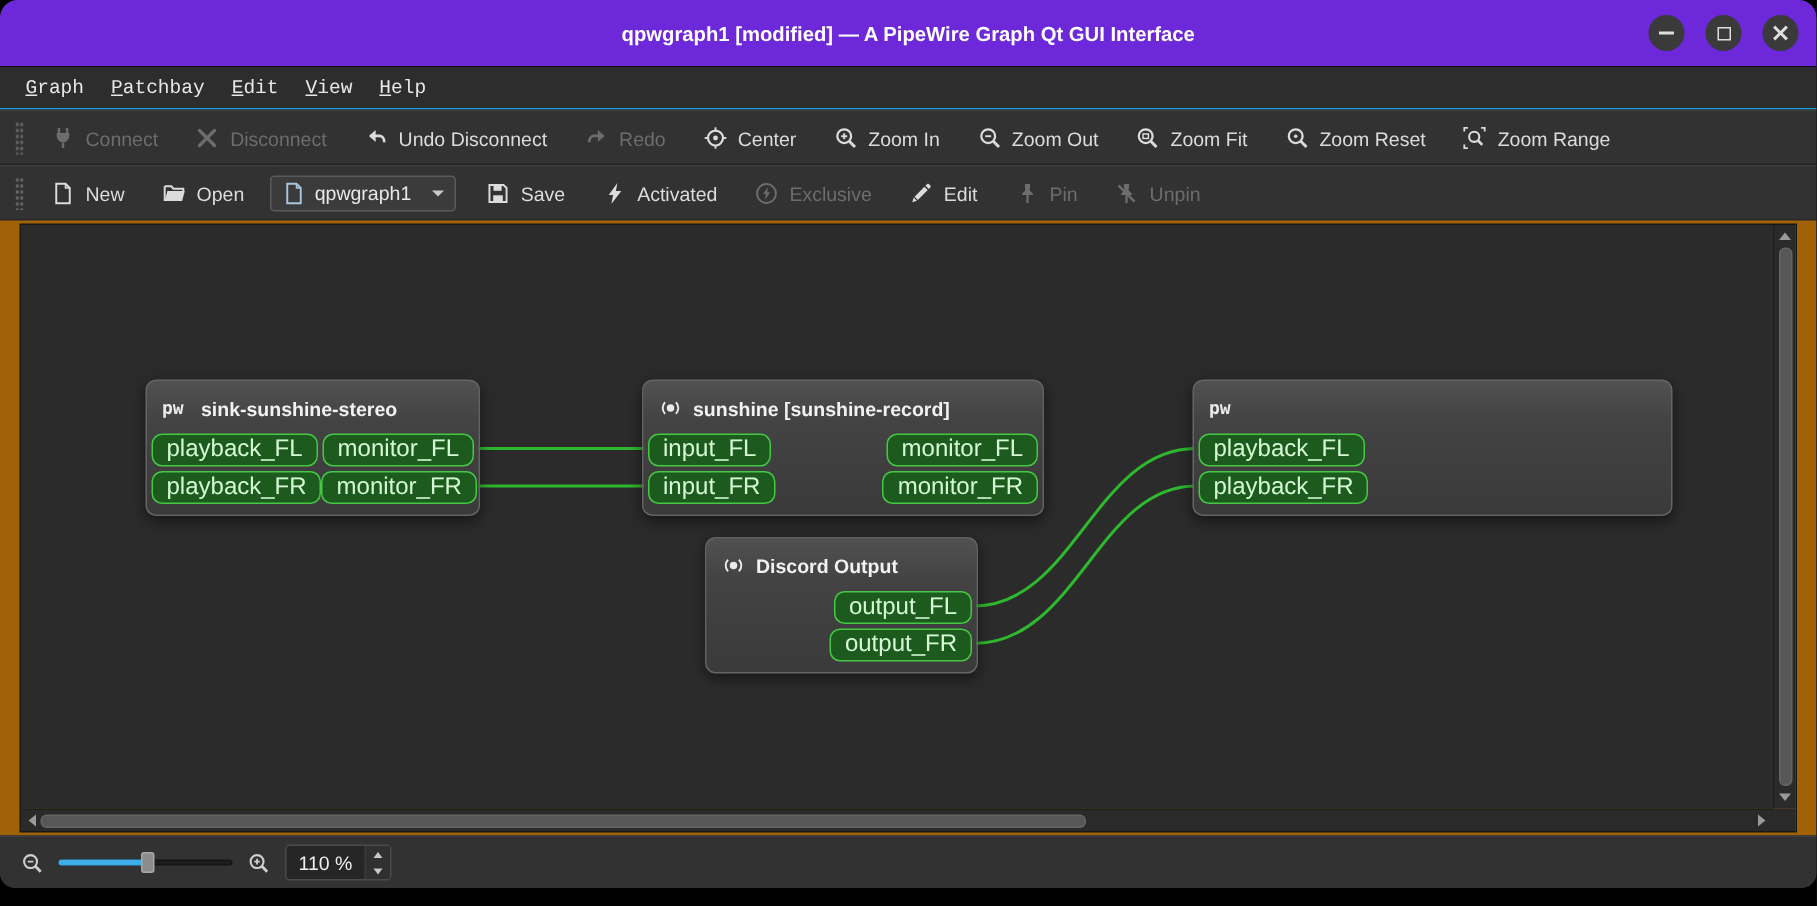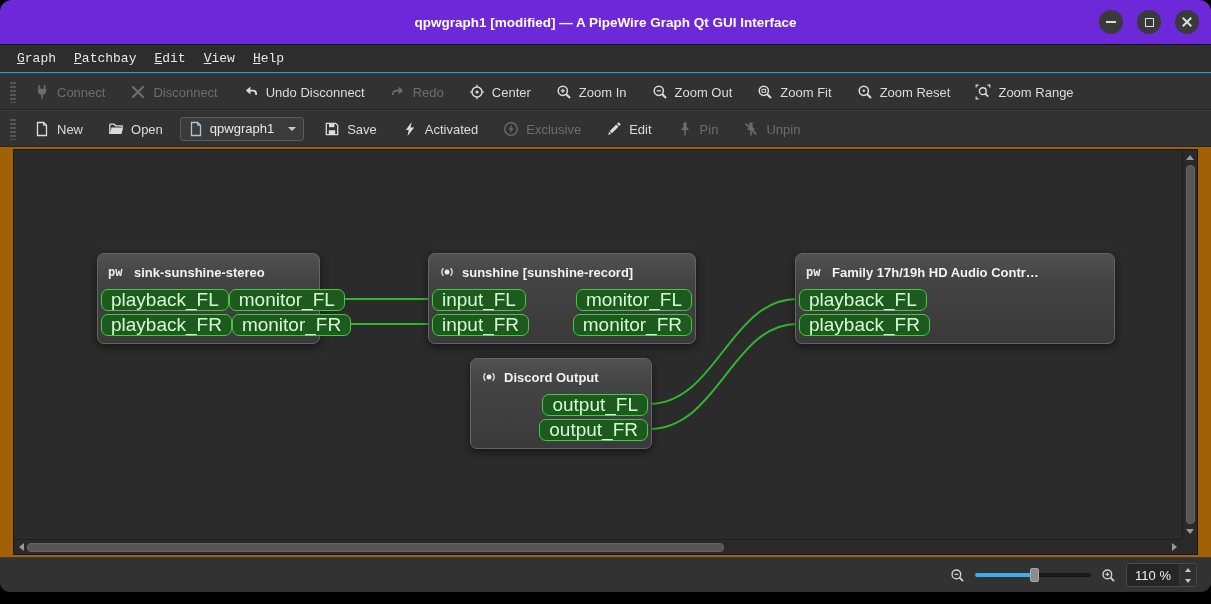--- a/index.html
+++ b/index.html
@@ -52,41 +52,41 @@
           border: 1px solid #646464; border-radius: 7px; box-shadow: 0 3px 9px rgba(0,0,0,.5); padding-top: 6px; }
   .node-title { height: 24px; display: flex; align-items: center; gap: 7px; padding: 0 10px; margin-bottom: 5px;
                 color: #f2f2f2; font-weight: bold; font-size: 13px; white-space: nowrap; overflow: hidden; }
   .node-title .ticon { color: #eaeaea; }
   .ticon.pw { width: 19px; flex-basis: 19px; }
   .port-col { display: flex; flex-direction: column; gap: 3px; padding-bottom: 7px; }
   .port-row { display: flex; justify-content: space-between; padding: 0 3px; }
   .port-row.left { justify-content: flex-start; }
   .port-row.right { justify-content: flex-end; }
   .port { height: 22px; line-height: 19px; padding: 0 9px; border: 1.5px solid #46c846; border-radius: 7px;
-          background: #1d5a1d; color: #d5fbd5; font-size: 19px; white-space: nowrap; cursor: pointer; }
+          background: #1d5a1d; color: #d5fbd5; font-size: 16px; white-space: nowrap; cursor: pointer; }
 
   
   .vscroll { grid-column: 2; grid-row: 1; background: #2a2a2a; border-left: 1px solid #1e1e1e; display: flex;
              flex-direction: column; align-items: center; padding: 2px 0; }
   .hscroll { grid-column: 1; grid-row: 2; background: #2a2a2a; border-top: 1px solid #1e1e1e; display: flex;
              align-items: center; padding: 0 2px; }
   .scroll-corner { grid-column: 2; grid-row: 2; background: #2a2a2a; }
   .sb-btn { display: flex; align-items: center; justify-content: center; width: 11px; height: 11px; background: none;
             border: none; cursor: pointer; padding: 0; flex: 0 0 auto; }
   .tri-up    { width: 0; height: 0; border-left: 4px solid transparent; border-right: 4px solid transparent; border-bottom: 5px solid #9a9a9a; }
   .tri-down  { width: 0; height: 0; border-left: 4px solid transparent; border-right: 4px solid transparent; border-top: 5px solid #9a9a9a; }
   .tri-left  { width: 0; height: 0; border-top: 4px solid transparent; border-bottom: 4px solid transparent; border-right: 5px solid #9a9a9a; }
   .tri-right { width: 0; height: 0; border-top: 4px solid transparent; border-bottom: 4px solid transparent; border-left: 5px solid #9a9a9a; }
   .vthumb { width: 9px; flex: 1; margin: 2px 0; background: #575757; border: 1px solid #656565; border-radius: 4px; }
   .htrack { flex: 1; height: 100%; display: flex; align-items: center; }
   .hthumb { width: 61%; height: 9px; background: #575757; border: 1px solid #656565; border-radius: 4px; }
 
   
   .statusbar { flex: 0 0 35px; background: #323232; border-top: 1px solid #3d3d3d; display: flex; align-items: center;
-               justify-content: flex-end; padding: 0 14px; gap: 10px; }
+               justify-content: flex-start; padding: 0 14px; gap: 10px; }
   .status-icon { width: 15px; height: 15px; flex: 0 0 15px; color: #cfcfcf; }
   .slider { position: relative; width: 116px; height: 16px; cursor: pointer; }
   .slider-track { position: absolute; left: 0; right: 0; top: 6px; height: 4px; background: #1d1d1d; border: 1px solid #151515; border-radius: 2px; }
   .slider-fill { position: absolute; left: 0; top: 6px; height: 4px; width: 58px; background: #3daee9; border-radius: 2px; }
   .slider-thumb { position: absolute; left: 55px; top: 1px; width: 9px; height: 14px; background: #8c8c8c; border: 1px solid #a8a8a8; border-radius: 2px; }
   .spinbox { display: flex; align-items: stretch; background: #262626; border: 1px solid #4a4a4a; border-radius: 3px; height: 24px; overflow: hidden; }
   .spin-value { display: flex; align-items: center; padding: 0 8px; color: #eee; font-size: 13px; }
   .spin-arrows { display: flex; flex-direction: column; border-left: 1px solid #3a3a3a; }
   .spin-btn { flex: 1; width: 16px; display: flex; align-items: center; justify-content: center; background: #303030; border: none; cursor: pointer; padding: 0; }
   .tri-up.sm { border-left-width: 3.5px; border-right-width: 3.5px; border-bottom-width: 4px; border-bottom-color: #c8c8c8; }
@@ -360,21 +360,20 @@
           </div>
         </div>
 
         <div class="node" style="left:781px; top:103px; width:320px;">
           <div class="node-title">
             <span class="ticon pw">
                 <svg viewBox="0 0 19 14">
                   <text x="0" y="11" font-size="12" font-weight="bold" fill="currentColor" font-family="DejaVu Sans Mono, monospace">pw</text>
                 </svg>
               </span>
-            <span>Family 17h/19h HD Audio Contr…</span>
           </div>
           <div class="port-col">
             <div class="port-row left">
               <span class="port">playback_FL</span>
             </div>
             <div class="port-row left">
               <span class="port">playback_FR</span>
             </div>
           </div>
         </div>

